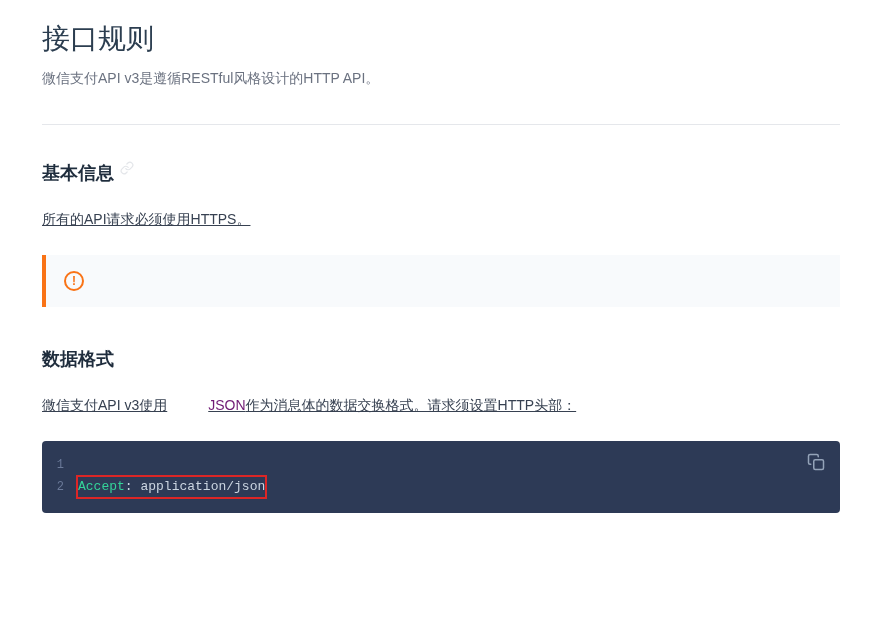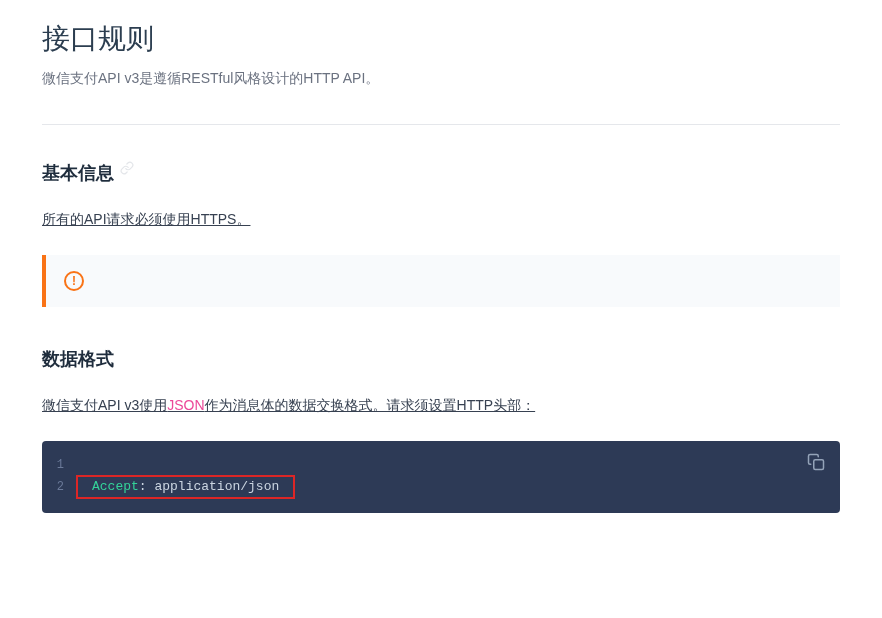--- a/index.html
+++ b/index.html
@@ -41,22 +41,23 @@
     text-decoration: none;
     opacity: 0.6;
   }
   p.body-text {
     font-size: 14px;
     color: #374151;
     margin-bottom: 26px;
     text-decoration: underline;
   }
   .json-link {
-    color: #ec4899;
+    color: #701a75;
     text-decoration: none;
+    padding-left: 41px;
   }
   .callout {
     display: flex;
     align-items: center;
     background: #f8fafc;
     border-left: 4px solid #f97316;
     padding: 16px 18px;
     margin-bottom: 40px;
   }
   .callout-icon {
@@ -97,21 +98,21 @@
     padding-right: 12px;
     color: #6b7a99;
     font-size: 12px;
     user-select: none;
   }
   .code-content {
     white-space: pre;
   }
   .highlight-box {
     border: 2px solid #dc2626;
-    padding: 0 14px;
+    padding: 0 0;
     display: inline-block;
   }
   .tok-green { color: #34d399; }
   .tok-default { color: #cbd5e1; }
   .copy-btn {
     position: absolute;
     top: 12px;
     right: 14px;
     width: 20px;
     height: 20px;

